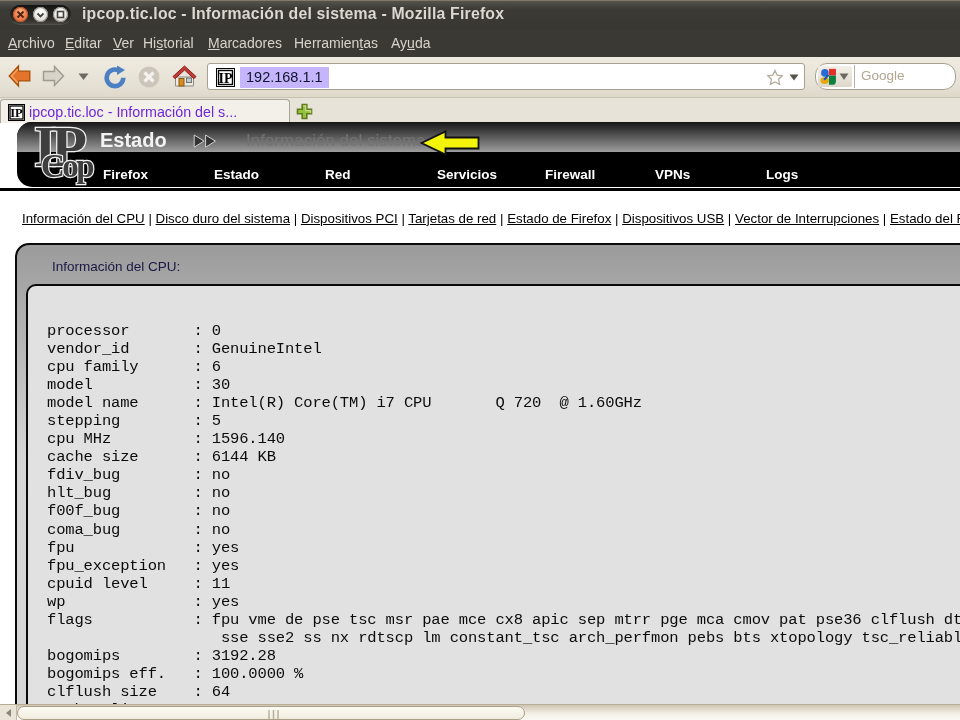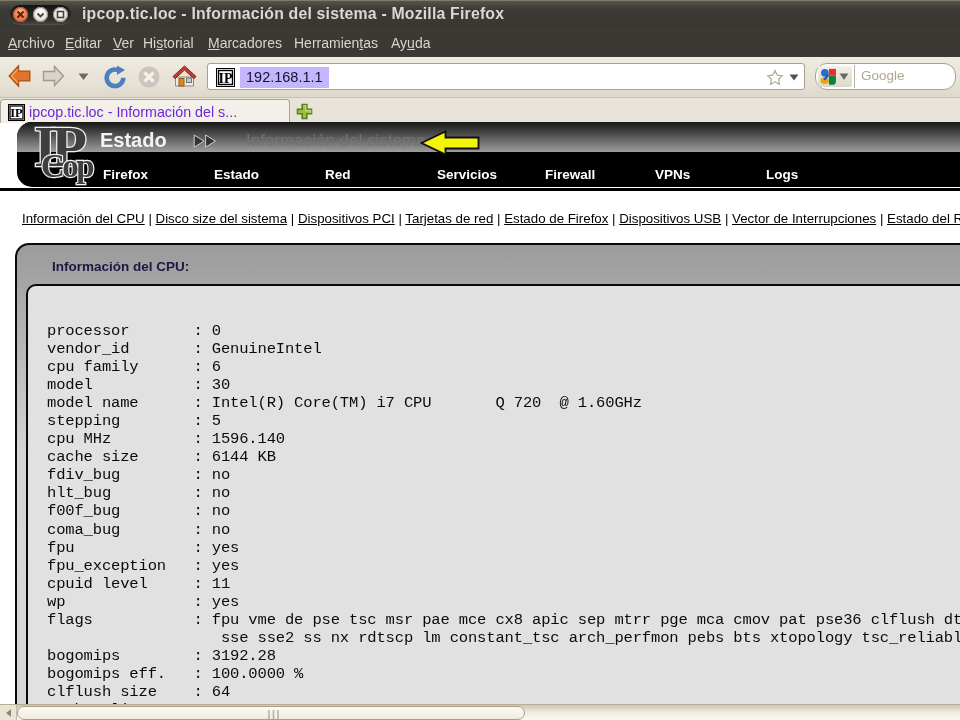--- a/index.html
+++ b/index.html
@@ -39,21 +39,21 @@
 #ipgrad{position:absolute;left:0;top:0;width:943px;height:30px;background:linear-gradient(#161616,#9d9d9d);border-radius:15px 0 0 0}
 #hline{position:absolute;left:0;top:188px;width:960px;height:2.5px;background:#000}
 #estado{position:absolute;left:100px;top:129px;font-size:20px;font-weight:bold;color:#f2f2f2}
 #subtitle{position:absolute;left:246px;top:131px;font-size:17px;font-weight:normal;color:#737373}
 .ipmenu{position:absolute;top:167px;font-size:13.5px;font-weight:bold;color:#fff}
 
 #links{position:absolute;left:22px;top:210.5px;width:1100px;font-size:13.3px;color:#000;white-space:nowrap}
 #links a{color:#000;text-decoration:underline}
 
 #outerbox{position:absolute;left:14.5px;top:242.5px;width:990px;height:600px;border:2.5px solid #0a0a0a;border-radius:14px;background:linear-gradient(#9b9b9b,#d5d5d5 210px,#d9d9d9)}
-#boxtitle{position:absolute;left:52px;top:259px;font-size:13.5px;font-weight:bold;color:#191944}
+#boxtitle{position:absolute;left:52px;top:259px;font-size:13.5px;font-weight:normal;color:#191944}
 #innerbox{position:absolute;left:25.5px;top:283.5px;width:1000px;height:560px;border:2.5px solid #0a0a0a;border-radius:10px;background:#e1e1e1}
 #cpuinfo{position:absolute;left:47px;top:322px;font-family:"Liberation Mono",monospace;font-size:15.5px;line-height:18.05px;letter-spacing:-0.15px;color:#0b0b0b;white-space:pre}
 
 #hscroll{position:absolute;left:0;top:704px;width:960px;height:16px;background:linear-gradient(#cfc6b2,#f2eee4 55%,#fbf9f4);border-top:1px solid #b8ae98}
 #sbleft{position:absolute;left:0;top:0;width:17px;height:16px;background:#eae4d6;border-right:1px solid #c2baa8}
 #sbthumb{position:absolute;left:17px;top:0.5px;width:508px;height:14.5px;background:linear-gradient(#fcfaf3,#f1ecdf);border:1px solid #ab9f87;border-radius:8px}
 </style></head><body>
 <div id="root">
 <div id="titlebar">
  <div id="winpill">
@@ -165,21 +165,21 @@
       <path d="M1.5 13L25.5 1.5V7.5H58.5V18.5H25.5V24.5Z" fill="#f4f40a" stroke="#111" stroke-width="1.8"></path>
     </svg>
 <span class="ipmenu" style="left:103px">Firefox</span>
 <span class="ipmenu" style="left:214px">Estado</span>
 <span class="ipmenu" style="left:325px">Red</span>
 <span class="ipmenu" style="left:437px">Servicios</span>
 <span class="ipmenu" style="left:545px">Firewall</span>
 <span class="ipmenu" style="left:655px">VPNs</span>
 <span class="ipmenu" style="left:766px">Logs</span>
 <div id="hline"></div>
-<div id="links"><a>Información del CPU</a> | <a>Disco size del sistema</a> | <a>Dispositivos PCI</a> | <a>Tarjetas de red</a> | <a>Estado de Firefox</a> | <a>Dispositivos USB</a> | <a>Vector de Interrupciones</a> | <a>Estado del RAID</a></div>
+<div id="links"><a>Información del CPU</a> | <a>Disco duro del sistema</a> | <a>Dispositivos PCI</a> | <a>Tarjetas de red</a> | <a>Estado de Firefox</a> | <a>Dispositivos USB</a> | <a>Vector de Interrupciones</a> | <a>Estado del RAID</a></div>
 <div id="outerbox"></div>
 <div id="boxtitle">Información del CPU:</div>
 <div id="innerbox"></div>
 <div id="cpuinfo">processor       : 0
 vendor_id       : GenuineIntel
 cpu family      : 6
 model           : 30
 model name      : Intel(R) Core(TM) i7 CPU       Q 720  @ 1.60GHz
 stepping        : 5
 cpu MHz         : 1596.140

